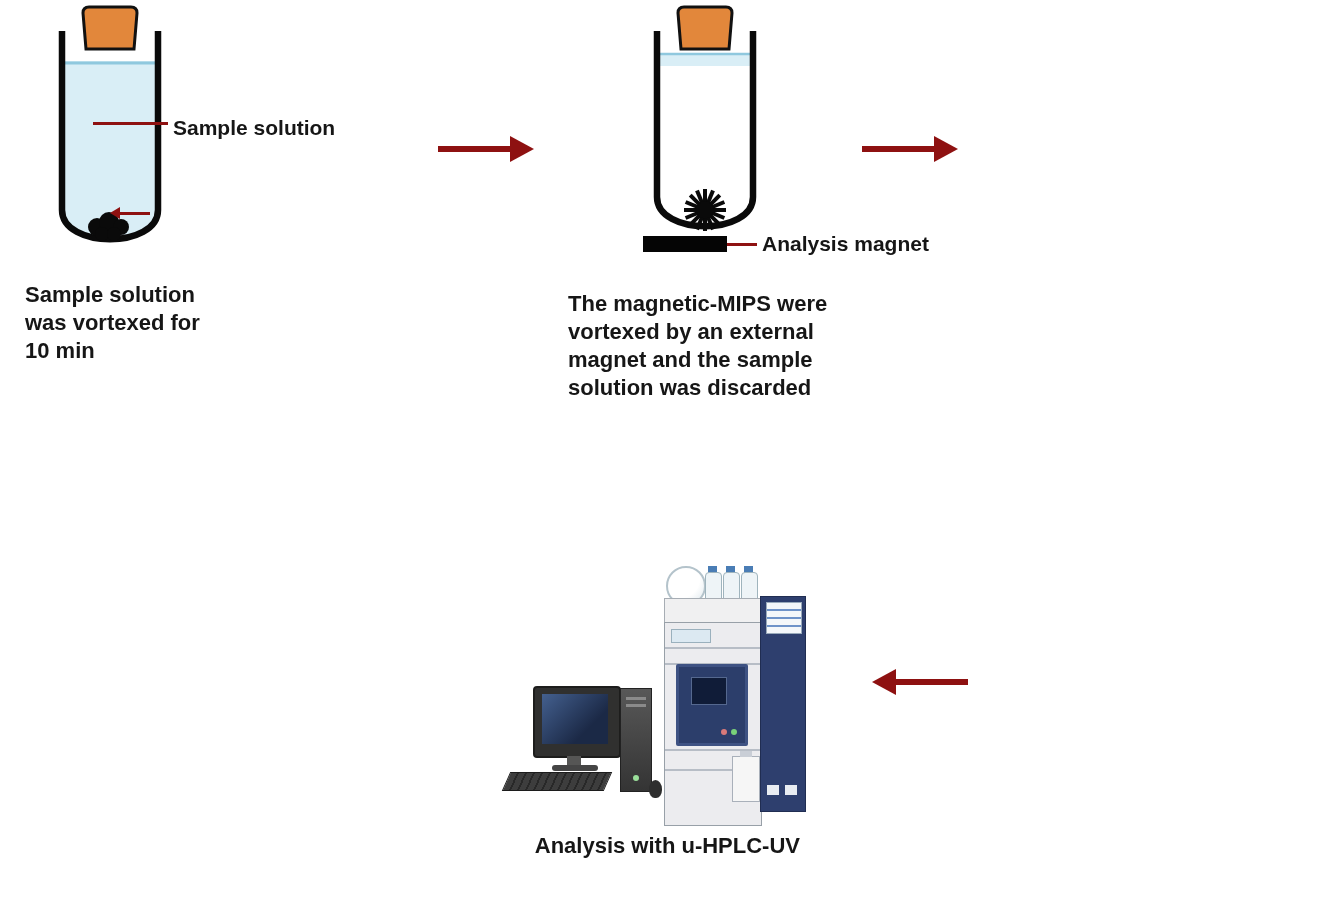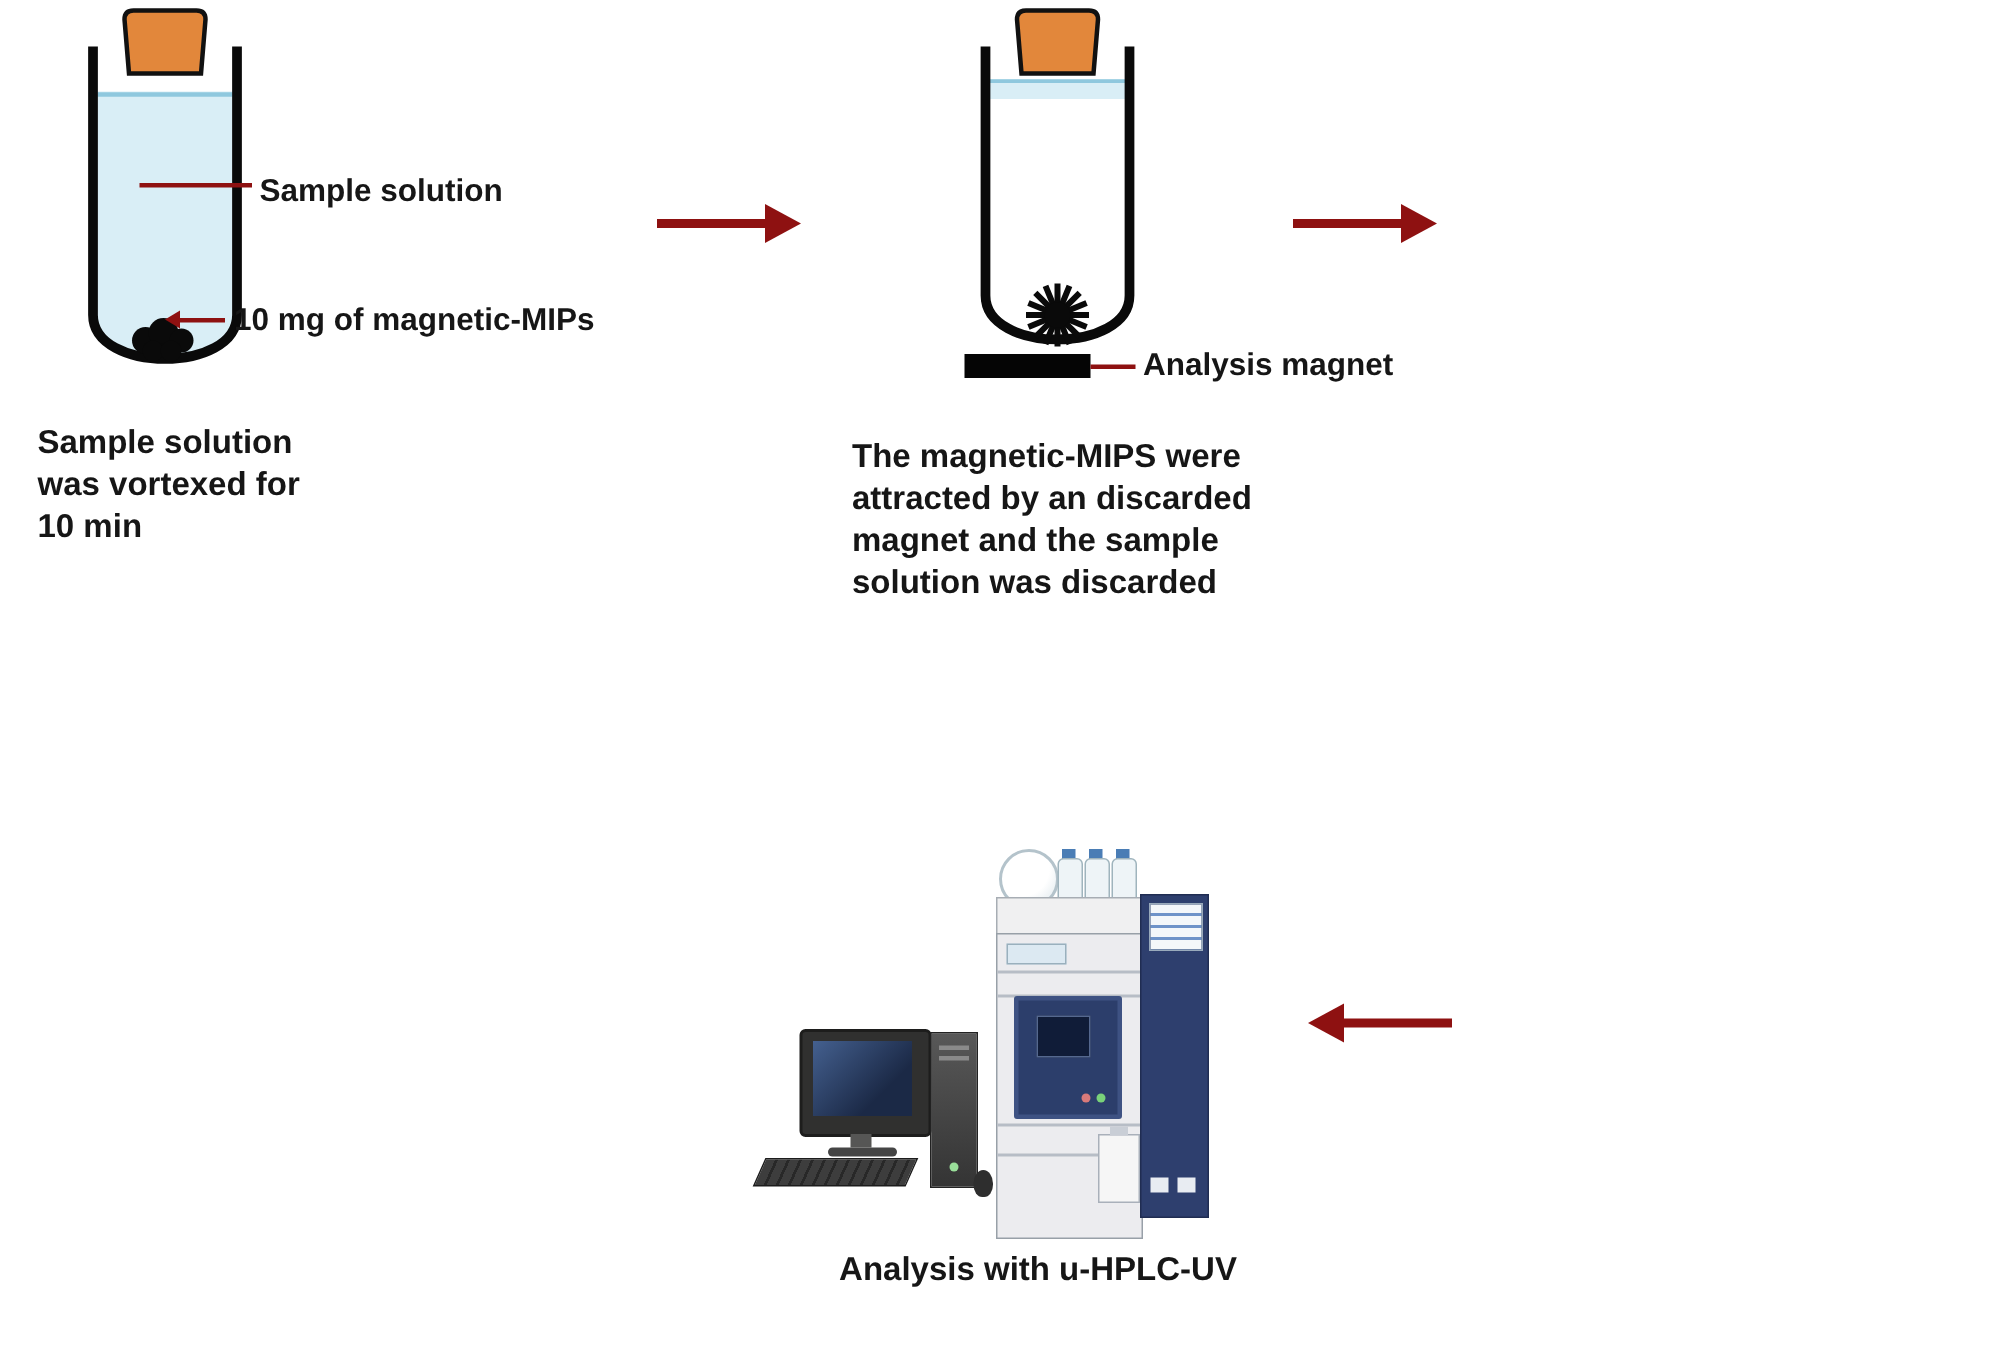--- a/index.html
+++ b/index.html
@@ -42,21 +42,20 @@
       <circle cx="52" cy="229" r="7"></circle>
       <circle cx="64" cy="229" r="7"></circle>
     </g>
   </svg>
 
   <div class="pline" style="left:93px;top:122px;width:75px"></div>
   <div class="label" style="left:173px;top:116px">Sample solution</div>
 
   <div class="pline" style="left:118px;top:212px;width:32px"></div>
   <div class="ahead-left" style="left:110px;top:207px"></div>
-  <div class="label" style="left:156px;top:202px">10 mg of magnetic-MIPs</div>
 
   <div class="caption" style="left:25px;top:281px">Sample solution
 was vortexed for
 10 min</div>
 
   <svg class="abs" style="left:438px;top:133px" width="96" height="32" viewBox="0 0 96 32">
     <rect x="0" y="13" width="74" height="6" fill="#8E1111"></rect>
     <polygon points="72,3 96,16 72,29" fill="#8E1111"></polygon>
   </svg>
 
@@ -76,21 +75,21 @@
       <line x1="79.4" y1="197" x2="40.6" y2="213"></line>
       <circle cx="60" cy="205" r="8.5" fill="#0a0a0a" stroke="none"></circle>
     </g>
   </svg>
 
   <div class="magnet" style="left:643px;top:236px;width:84px;height:16px"></div>
   <div class="pline" style="left:727px;top:243px;width:30px"></div>
   <div class="label" style="left:762px;top:232px">Analysis magnet</div>
 
   <div class="caption" style="left:568px;top:290px">The magnetic-MIPS were
-attracted by an discarded
+vortexed by an external
 magnet and the sample
 solution was discarded</div>
 
   <svg class="abs" style="left:862px;top:133px" width="96" height="32" viewBox="0 0 96 32">
     <rect x="0" y="13" width="74" height="6" fill="#8E1111"></rect>
     <polygon points="72,3 96,16 72,29" fill="#8E1111"></polygon>
   </svg>
 
   <svg class="abs" style="left:1080px;top:12px" width="124" height="240" viewBox="0 0 124 240">
     <path d="M36,8 Q36,2 42,2 L84,2 Q90,2 90,8 L86,46 L40,46 Z" fill="#E2873B" stroke="#111111" stroke-width="3"></path>
@@ -201,15 +200,15 @@
       <div class="abs" style="left:7px;top:-6px;width:12px;height:6px;background:#c9ced6"></div>
     </div>
 
     <div class="abs" style="left:260px;top:36px;width:44px;height:214px;background:#2e3f6e;border:1px solid #202d52">
       <div class="abs" style="left:5px;top:5px;width:34px;height:30px;background:repeating-linear-gradient(180deg,#f4f7fa 0 6px,#6f93c9 6px 8px);border:1px solid #9ab"></div>
       <div class="abs" style="left:6px;top:188px;width:12px;height:10px;background:#e8ecf2"></div>
       <div class="abs" style="left:24px;top:188px;width:12px;height:10px;background:#e8ecf2"></div>
     </div>
   </div>
 
-  <div class="caption" style="left:536px;top:832px;width:312px;text-align:center">Analysis with u-HPLC-UV</div>
+  <div class="caption" style="left:488px;top:832px;width:312px;text-align:right">Analysis with u-HPLC-UV</div>
 
 </div>
 
 </body></html>

